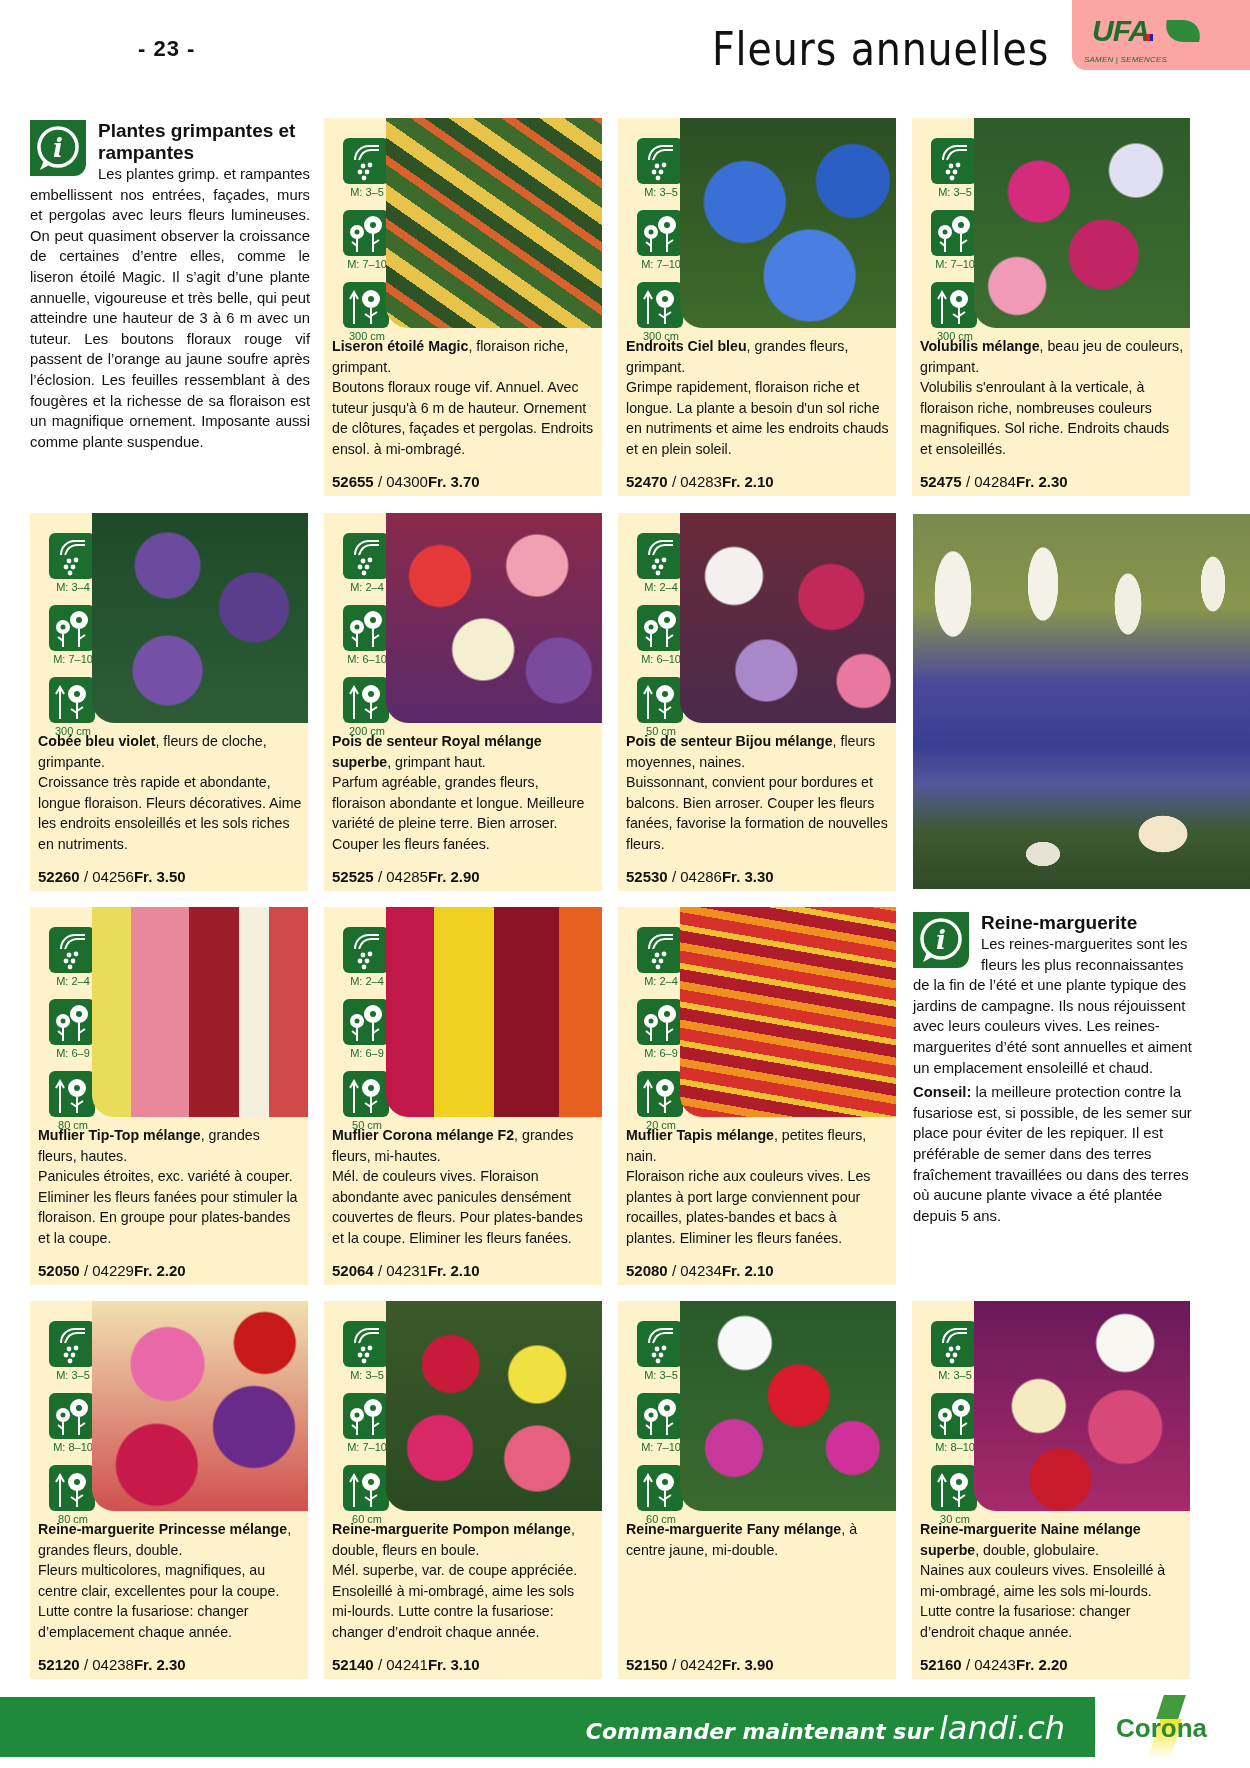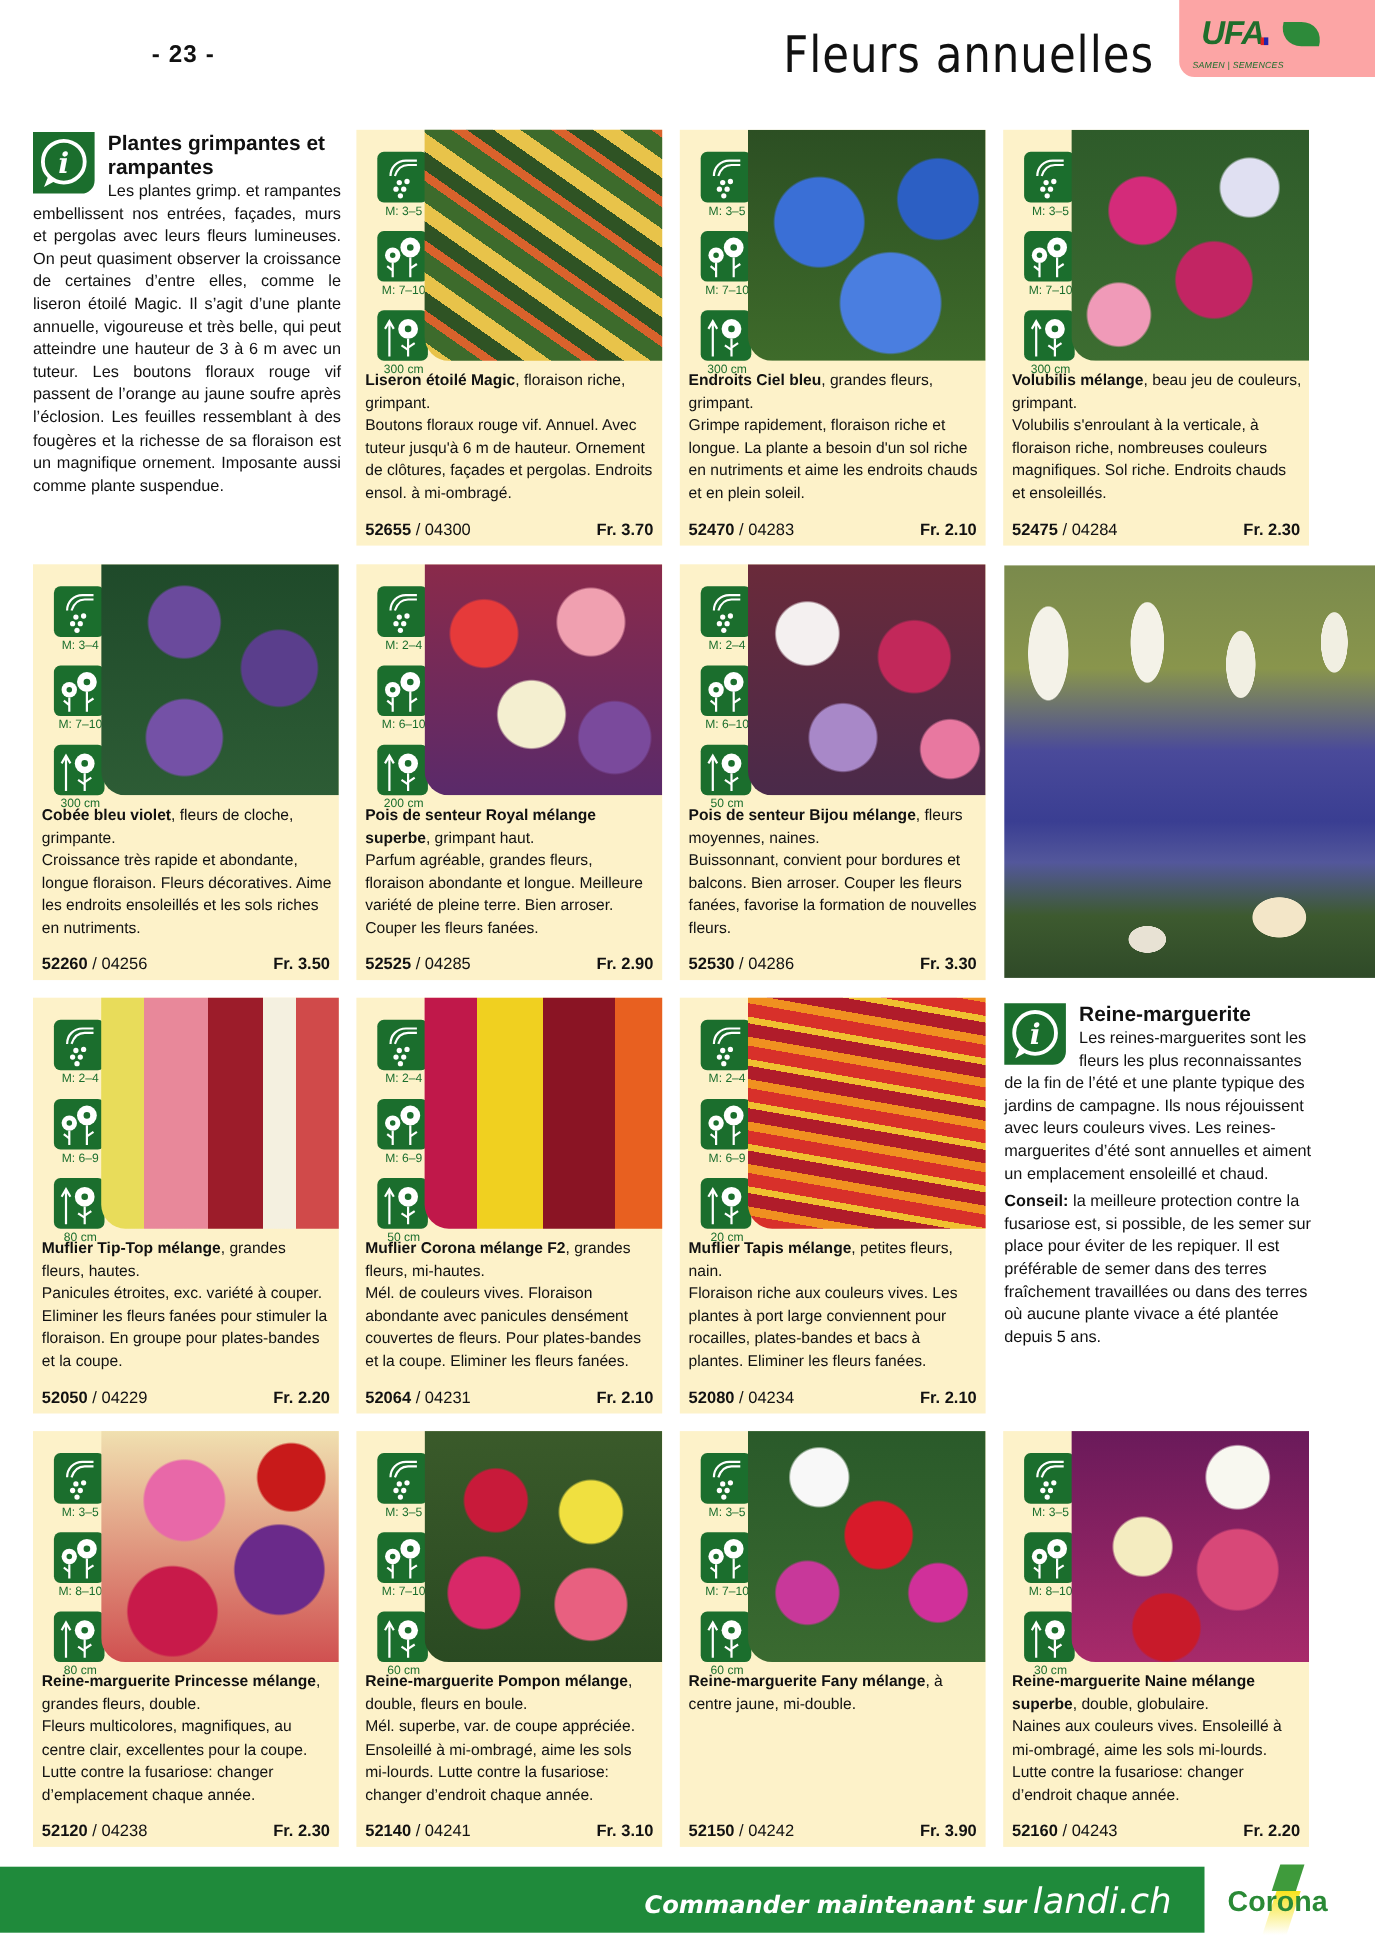--- a/index.html
+++ b/index.html
@@ -15,21 +15,21 @@
   .ufa-dot { position: absolute; left: 1146px; top: 34px; width: 7px; height: 7px; background: linear-gradient(90deg, #d22 50%, #22a 50%); }
 
   .card { position: absolute; width: 278px; height: 378px; background: #fdf2c9; }
   .card .icons { position: absolute; left: 16px; top: 8px; width: 54px; margin-top: 12px; }
   .icon-box { width: 46px; height: 46px; background: #1b6e2d; border-radius: 6px; margin-left: 3px; position: relative; }
   .icon-label { font-size: 11px; color: #1b6e2d; text-align: center; margin: 2px 0 12px; font-family: "Liberation Sans Narrow", "Liberation Sans", sans-serif; }
   .icon-box svg { position: absolute; left: 0; top: 0; }
   .card .photo { position: absolute; left: 62px; top: 0; width: 216px; height: 210px; border-bottom-left-radius: 22px; }
   .card .text { position: absolute; left: 8px; top: 218px; width: 264px; font-size: 14.2px; line-height: 20.5px; }
   .card .text b { font-weight: bold; }
-  .card .foot { position: absolute; left: 8px; bottom: 6px; width: 262px; font-size: 15px; display: flex; justify-content: space-between; }
+  .card .foot { position: absolute; left: 8px; bottom: 6px; width: 262px; font-size: 15px; display: flex; justify-content: flex-start; }
   .card .foot .art b { font-weight: bold; }
   .card .foot .price { font-weight: bold; }
 
   .info { position: absolute; width: 280px; font-size: 14.8px; line-height: 20.6px; }
   .info .i-icon { float: left; width: 56px; height: 56px; background: #1b6e2d; border-radius: 0 0 12px 0; margin-right: 12px; position: relative; }
   .info h2 { font-size: 19px; font-weight: bold; line-height: 22px; }
 
   .bottom-bar { position: absolute; left: 0; top: 1697px; width: 1095px; height: 60px; background: #1f8a3b; }
   .bottom-text { position: absolute; right: 30px; top: 12px; color: #fff; font-size: 22px; font-style: italic; font-weight: bold; font-family: "DejaVu Sans", sans-serif; }
   .bottom-text .big { font-size: 32px; font-style: italic; font-weight: normal; margin-left: 6px; }

